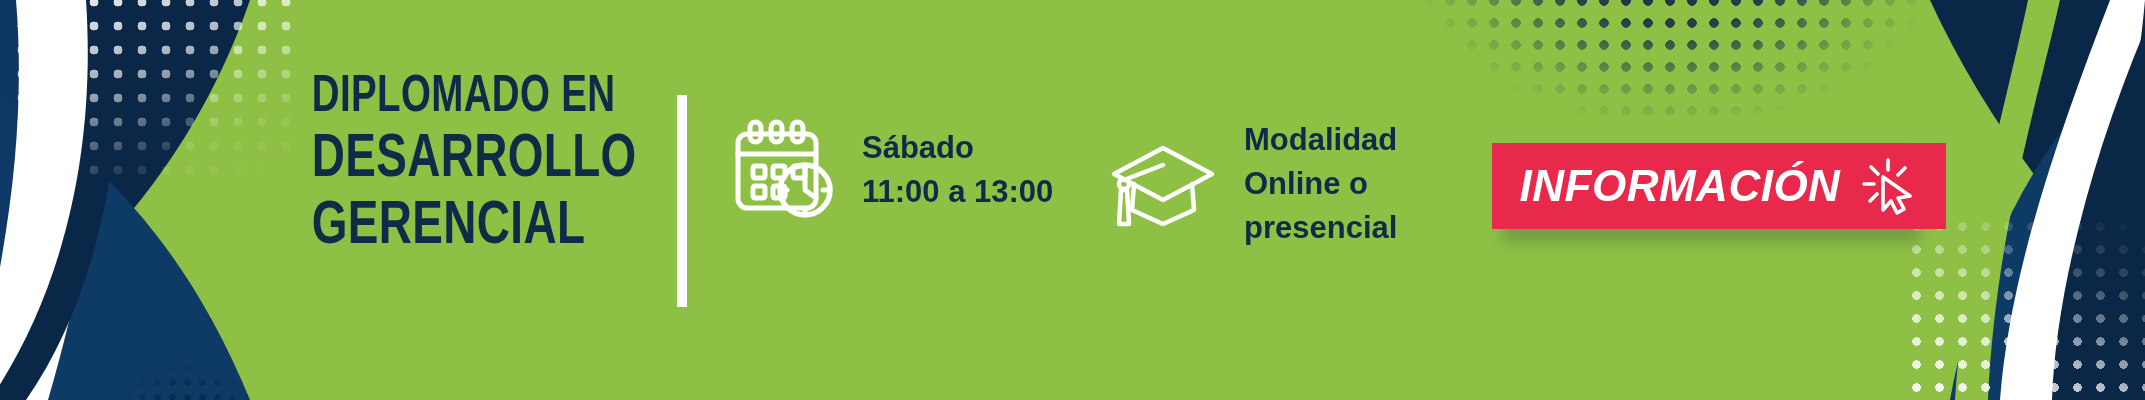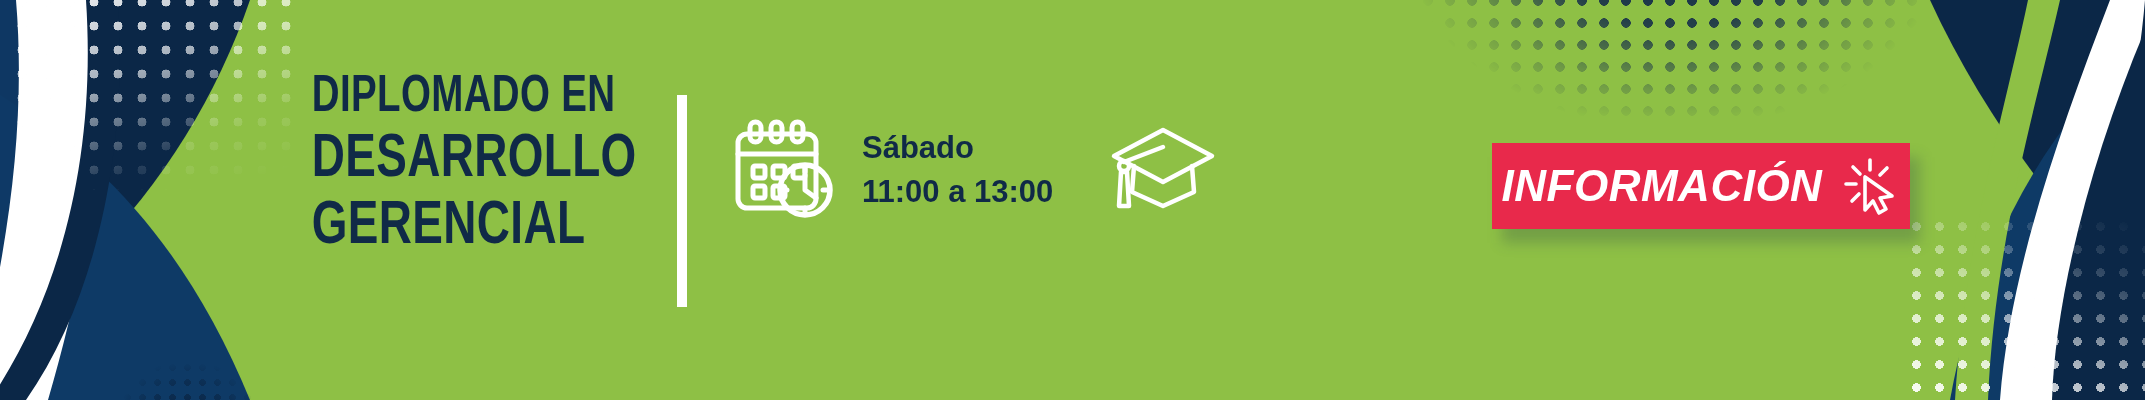--- a/index.html
+++ b/index.html
@@ -168,21 +168,21 @@
     position: absolute;
     left: 10px;
     top: 14px;
     width: 418px;
     height: 86px;
     background: rgba(16, 42, 71, 0.22);
     filter: blur(7px);
   }
   .cta-button {
     position: relative;
-    width: 418px;
+    width: 454px;
     height: 86px;
     background: #E8294B;
     border: none;
     display: flex;
     align-items: center;
     justify-content: center;
     gap: 18px;
     cursor: pointer;
     padding: 0 18px;
   }
@@ -264,20 +264,25 @@
     <div class="info-group group-mode">
       <svg class="icon-box" width="110" height="96" viewBox="0 0 110 96">
         <g fill="none" stroke="#FFFFFF" stroke-width="4.5" stroke-linecap="round" stroke-linejoin="round">
           <path d="M55 12 L104 38 L55 64 L6 38 Z"></path>
           <path d="M26 48 L24 74 L55 88 L86 74 L84 48"></path>
           <path d="M16 44 L55 29"></path>
           <circle cx="16" cy="48" r="5"></circle>
           <path d="M13 54 L11 88 L21 88 L19 54 Z"></path>
         </g>
       </svg>
+      <div class="info-text">
+        <span>Modalidad</span>
+        <span>Online o</span>
+        <span>presencial</span>
+      </div>
     </div>
 
     <div class="cta-wrap">
       <div class="cta-shadow"></div>
       <button class="cta-button" type="button">
         <span class="cta-label">INFORMACIÓN</span>
         <svg class="cursor-icon" width="60" height="60" viewBox="0 0 60 60">
           <g stroke="#FFFFFF" stroke-width="3.6" stroke-linecap="round" fill="none">
             <path d="M30 4 V14"></path>
             <path d="M13 11 L20 18"></path>

